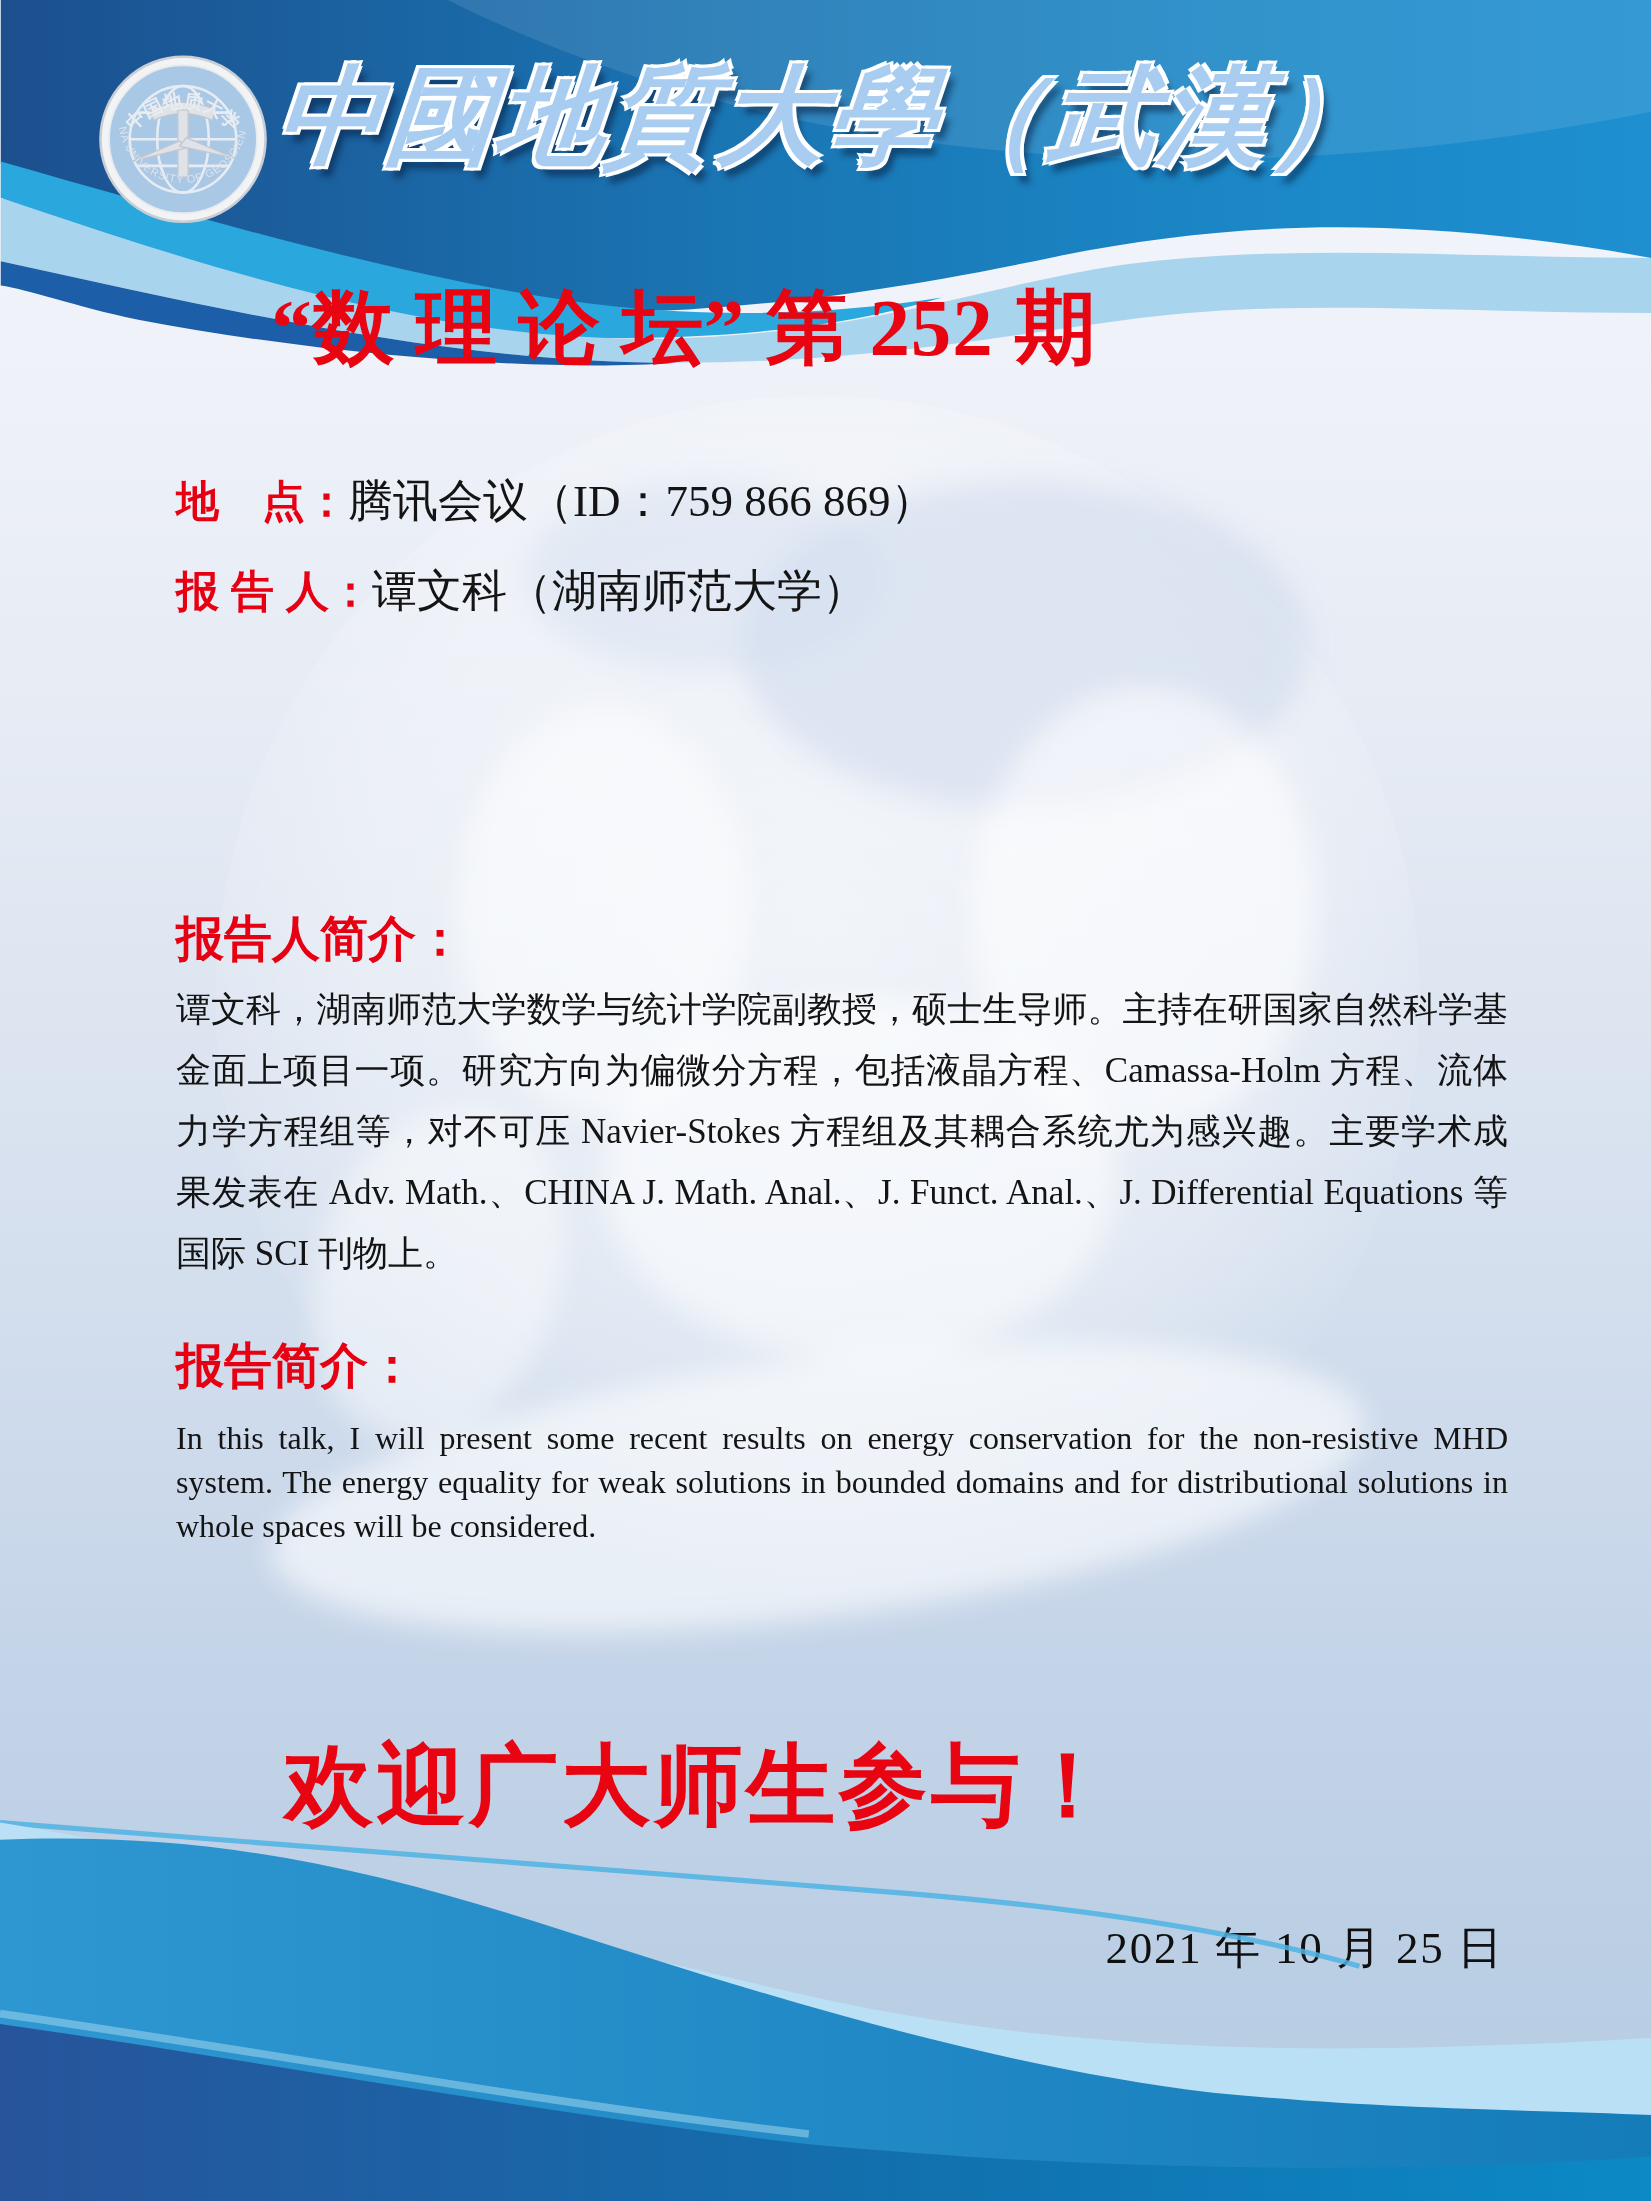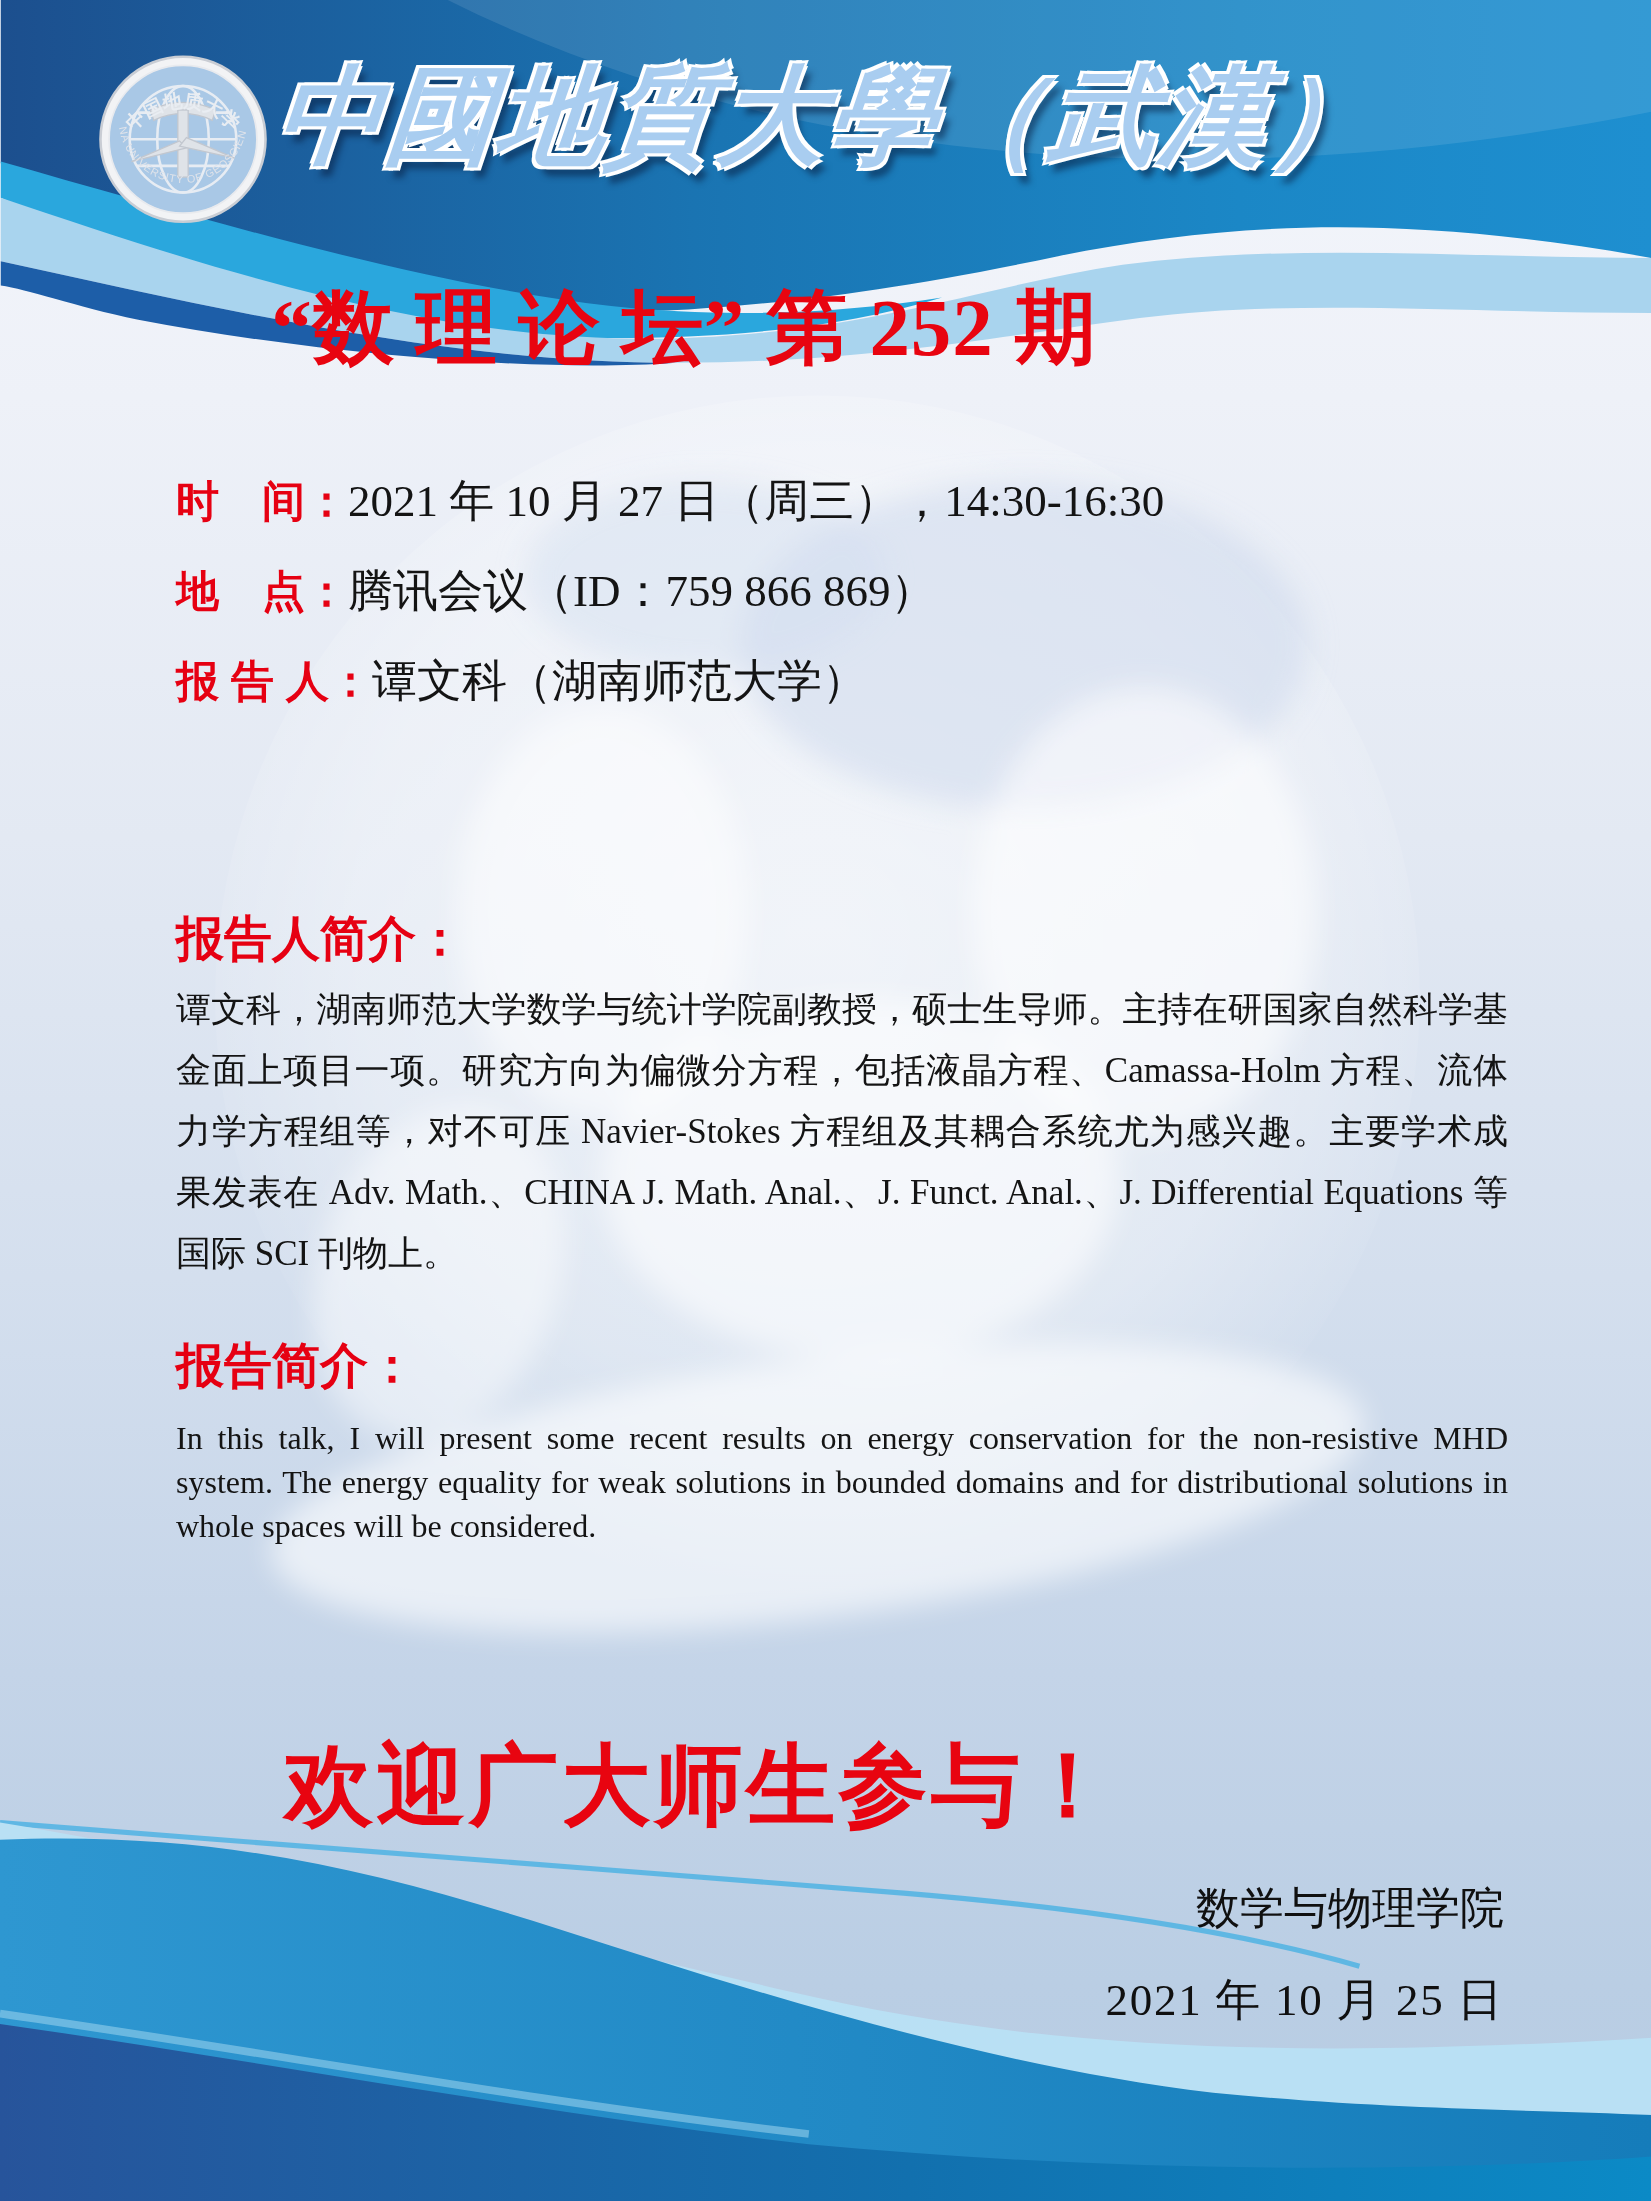--- a/index.html
+++ b/index.html
@@ -127,40 +127,36 @@
     </text>
   </g>
 </svg>
 
 <div id="calligraphy" class="abs">中國地質大學（武漢）</div>
 
 <div id="forum-title" class="abs">“数 理 论 坛” 第 252 期</div>
 
 <div id="info" class="abs">
   <div class="info-row">
-    <span class="info-label">时　间：</span><span>2021 年 10 月 27 日（周三），14:30-16:30</span>
-  </div>
-  <div class="info-row">
     <span class="info-label">地　点：</span><span>腾讯会议（ID：759 866 869）</span>
   </div>
   <div class="info-row">
     <span class="info-label">报 告 人：</span><span>谭文科（湖南师范大学）</span>
   </div>
 </div>
 
 <div id="bio-heading" class="abs section-heading">报告人简介：</div>
 <div id="bio-body" class="abs">谭文科，湖南师范大学数学与统计学院副教授，硕士生导师。主持在研国家自然科学基金面上项目一项。研究方向为偏微分方程，包括液晶方程、Camassa-Holm 方程、流体力学方程组等，对不可压 Navier-Stokes 方程组及其耦合系统尤为感兴趣。主要学术成果发表在 Adv. Math.、CHINA J. Math. Anal.、J. Funct. Anal.、J. Differential Equations 等国际 SCI 刊物上。</div>
 
 <div id="abs-heading" class="abs section-heading">报告简介：</div>
 <div id="abs-body" class="abs">In this talk, I will present some recent results on energy conservation for the non-resistive MHD system. The energy equality for weak solutions in bounded domains and for distributional solutions in whole spaces will be considered.</div>
 
 <div id="welcome" class="abs">欢迎广大师生参与！</div>
 
 <div id="footer" class="abs">
-  <div class="org">数学与物理学院</div>
   <div class="date">2021 年 10 月 25 日</div>
 </div>
 
 <svg id="bottom-svg" class="abs" width="1652" height="481" viewBox="0 0 1920 559">
   <defs>
     <linearGradient id="gradM" x1="0" y1="0" x2="1" y2="0">
       <stop offset="0" stop-color="#2e97d1"></stop>
       <stop offset="1" stop-color="#157cba"></stop>
     </linearGradient>
     <linearGradient id="gradD" x1="0" y1="0" x2="1" y2="0">

